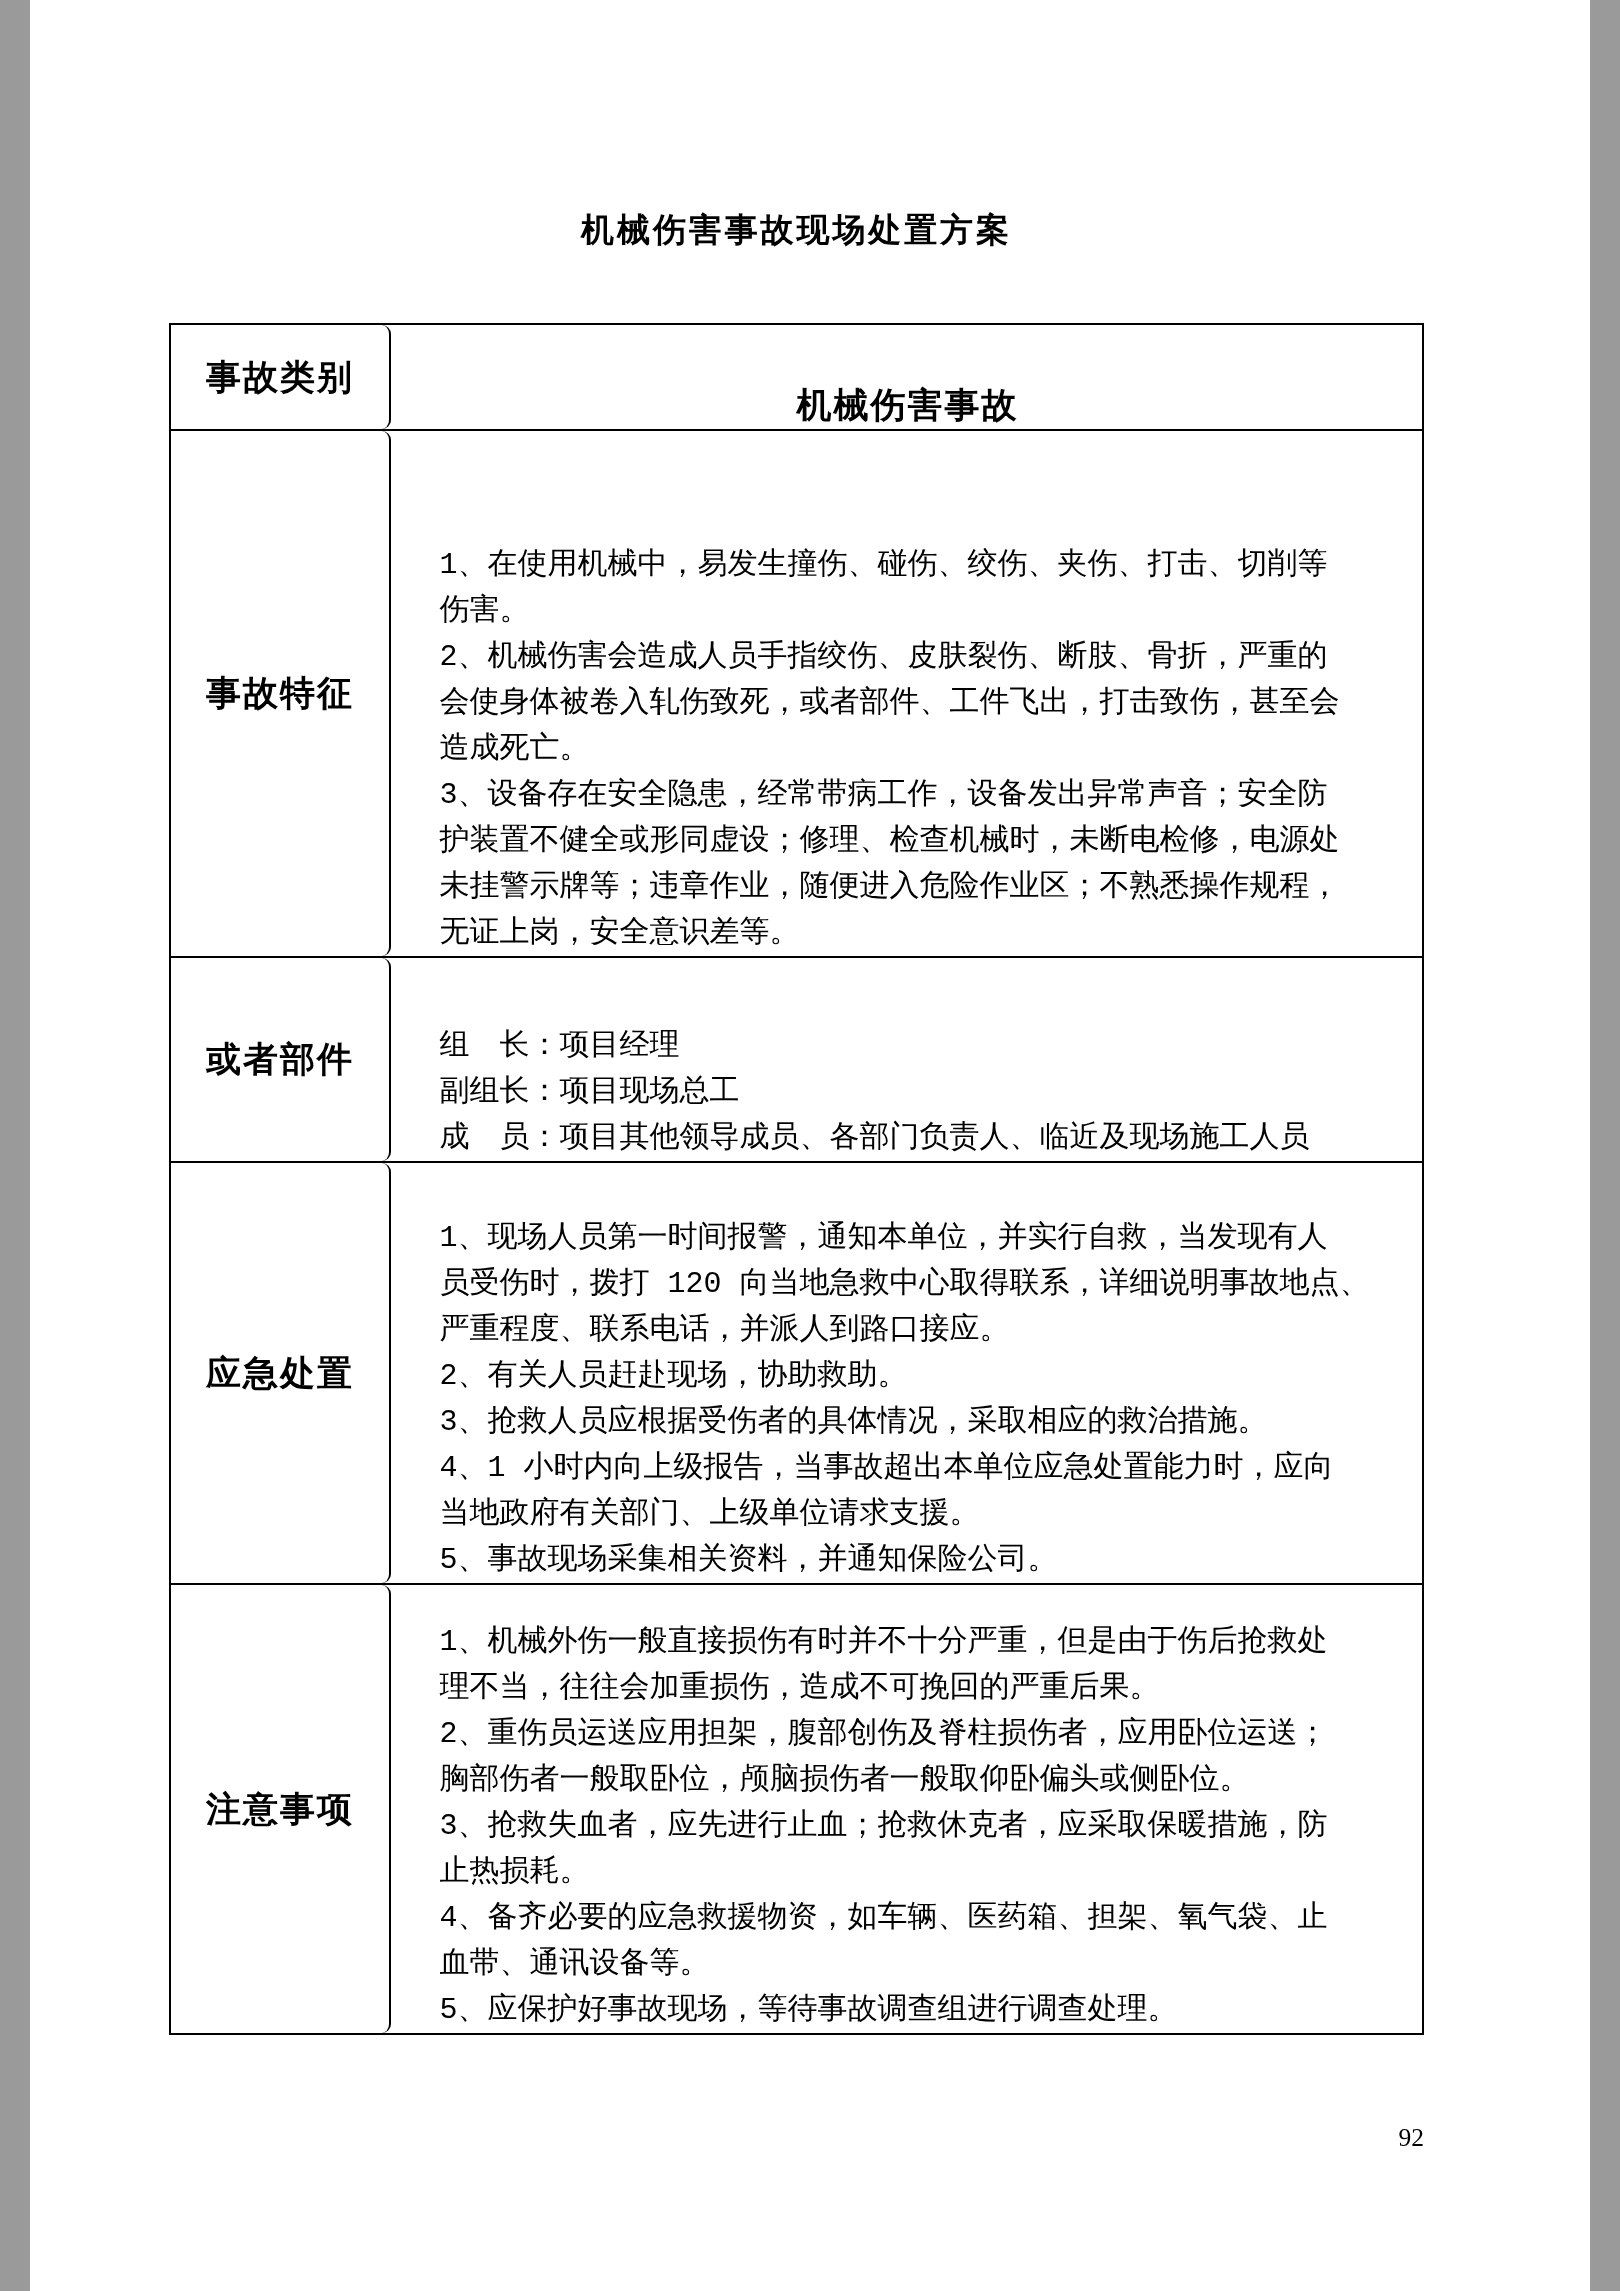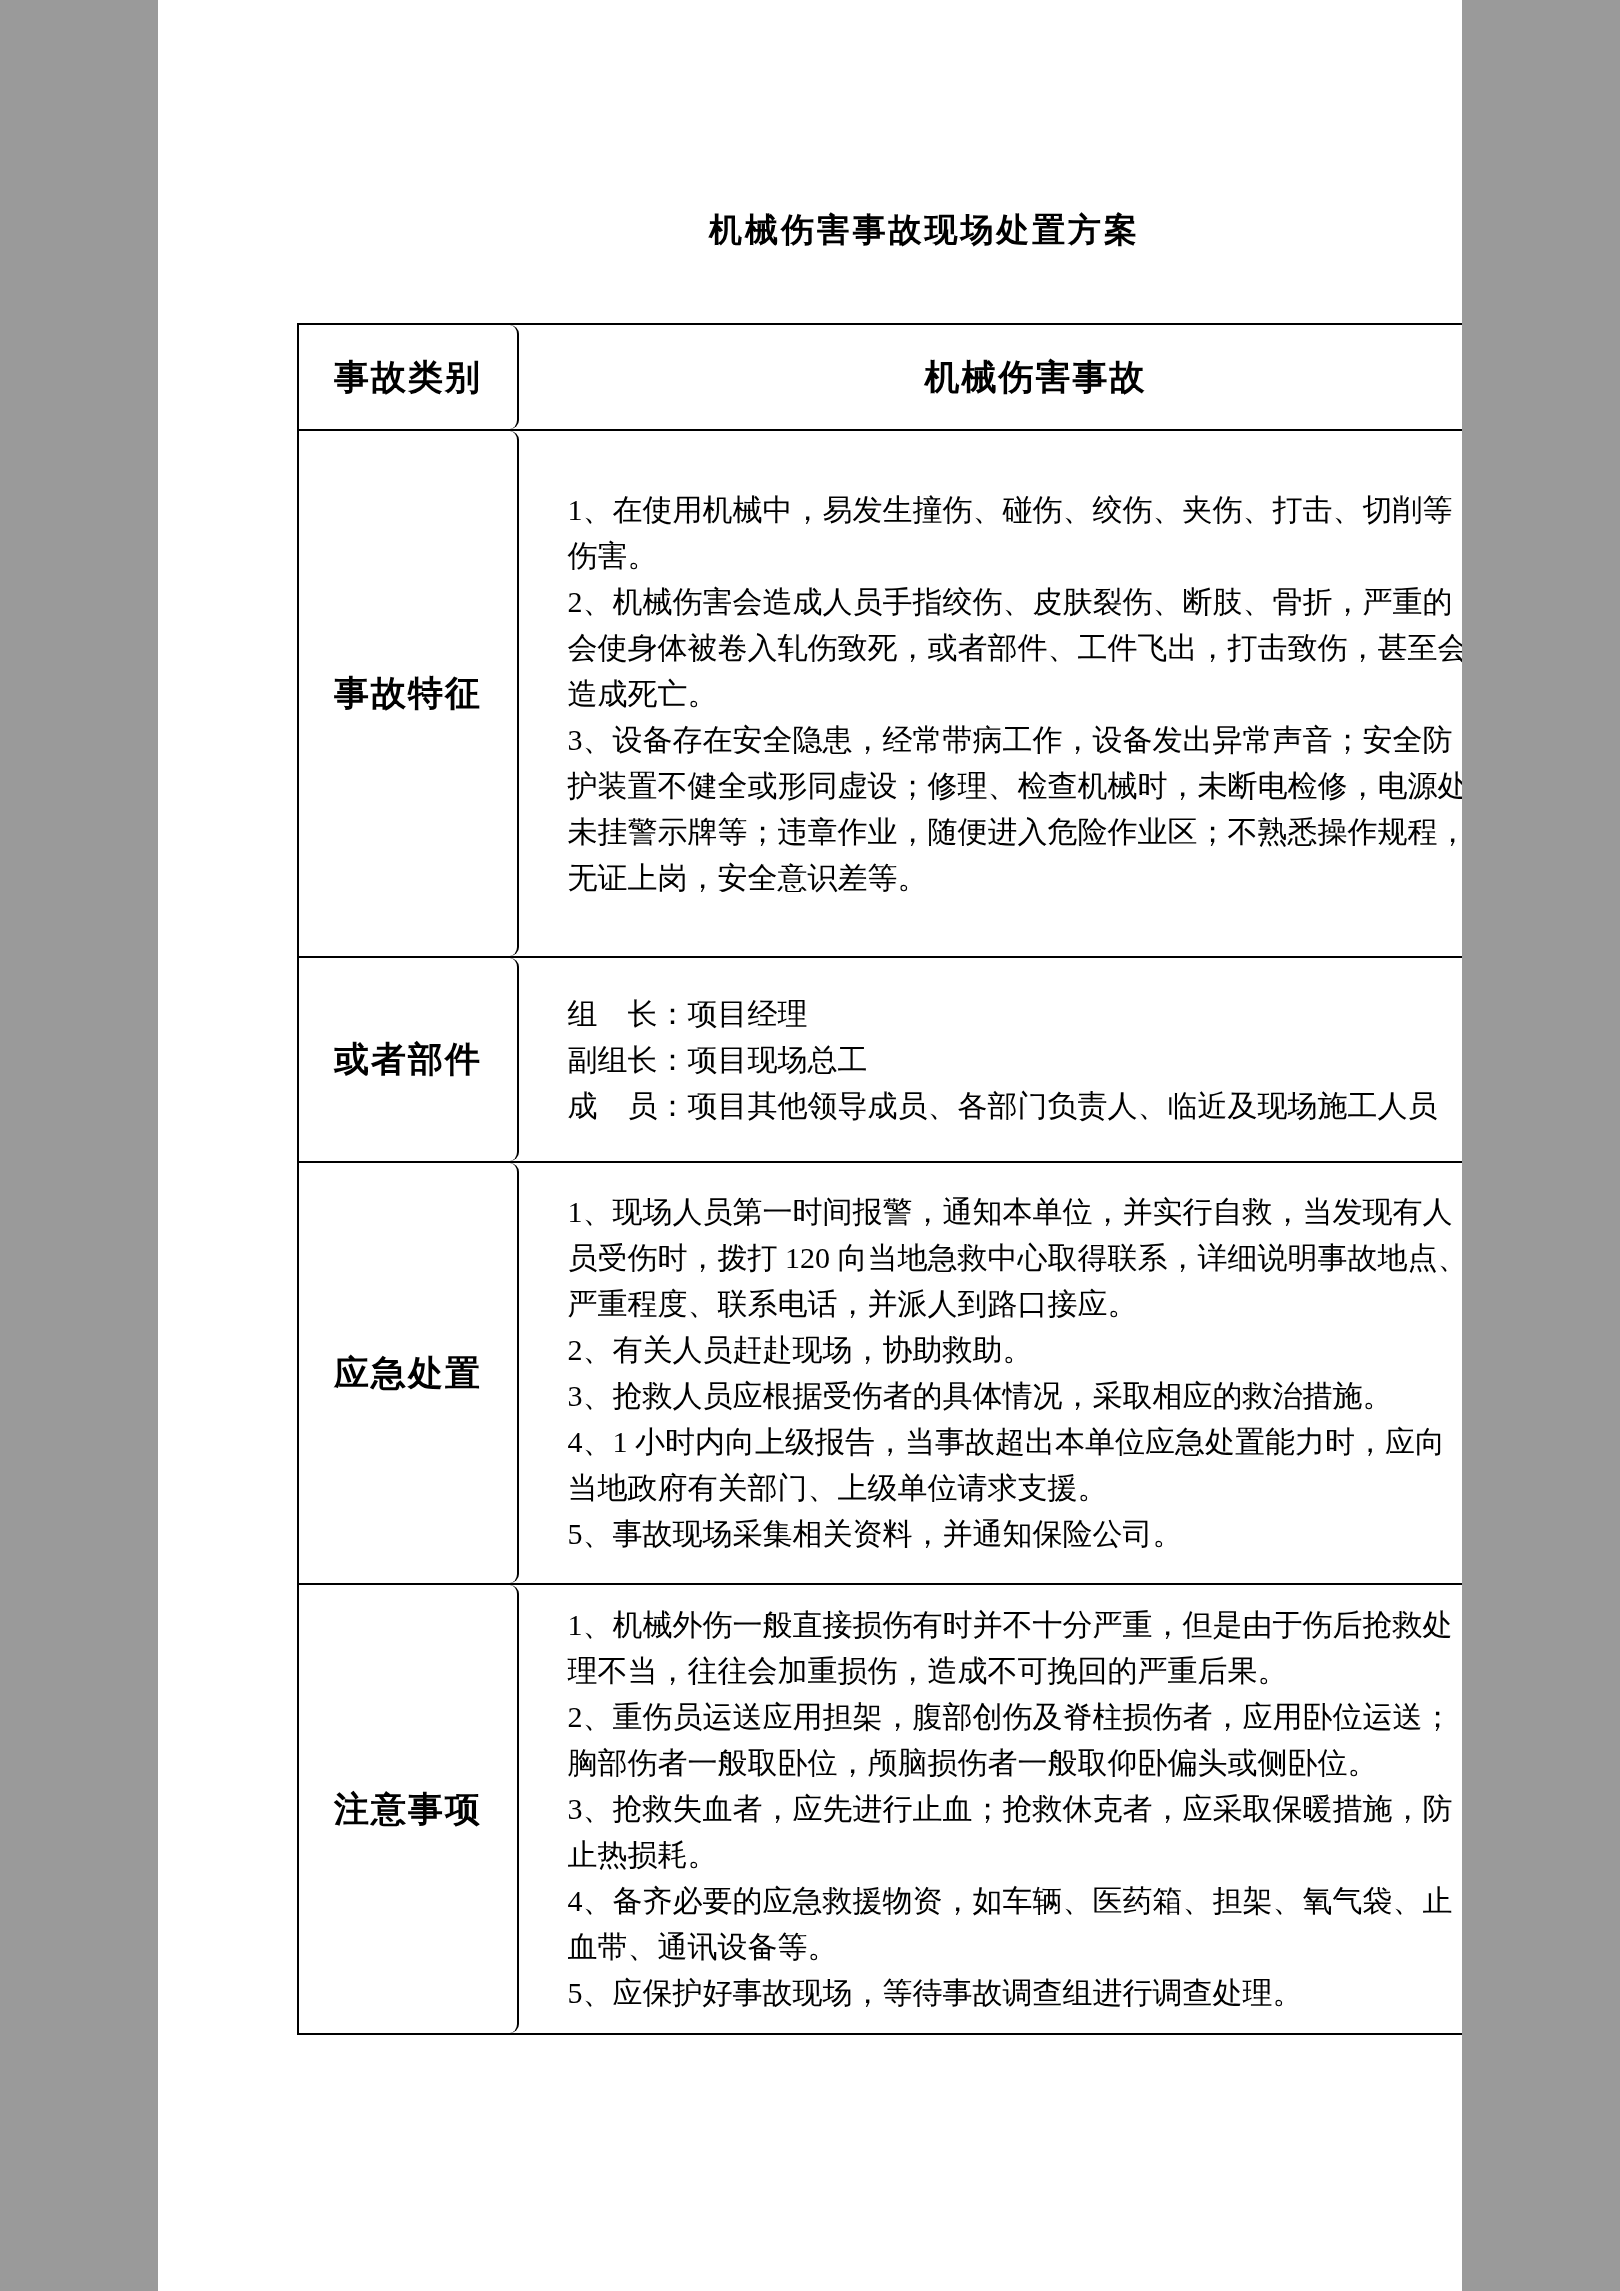--- a/index.html
+++ b/index.html
@@ -2,21 +2,21 @@
 <html><head>
 <meta charset="utf-8">
 <style>
   html, body {
     margin: 0;
     padding: 0;
     background: #9a9a9a;
   }
   .page {
     position: relative;
-    width: 1304px;
+    width: 1560px;
     height: 2292px;
     margin: 0 auto;
     background: #ffffff;
     font-family: "Liberation Serif", "DejaVu Serif", serif;
     color: #000000;
     overflow: hidden;
   }
   .doc-title {
     position: absolute;
     left: 139px;
@@ -56,22 +56,23 @@
     justify-content: center;
     font-size: 35px;
     font-weight: bold;
     letter-spacing: 2px;
     border-radius: 9px;
   }
   .content-cell {
     flex: 1 1 auto;
     box-sizing: border-box;
     display: flex;
-    align-items: center;
+    align-items: flex-end;
     padding: 0 15.7px 0 17.6px;
+    font-family: Liberation Mono, monospace;
   }
   .content-cell.centered {
     justify-content: center;
   }
   .cell-text {
     white-space: pre-wrap;
     font-size: 30px;
     line-height: 46px;
     text-align: left;
     margin-left: 31px;

